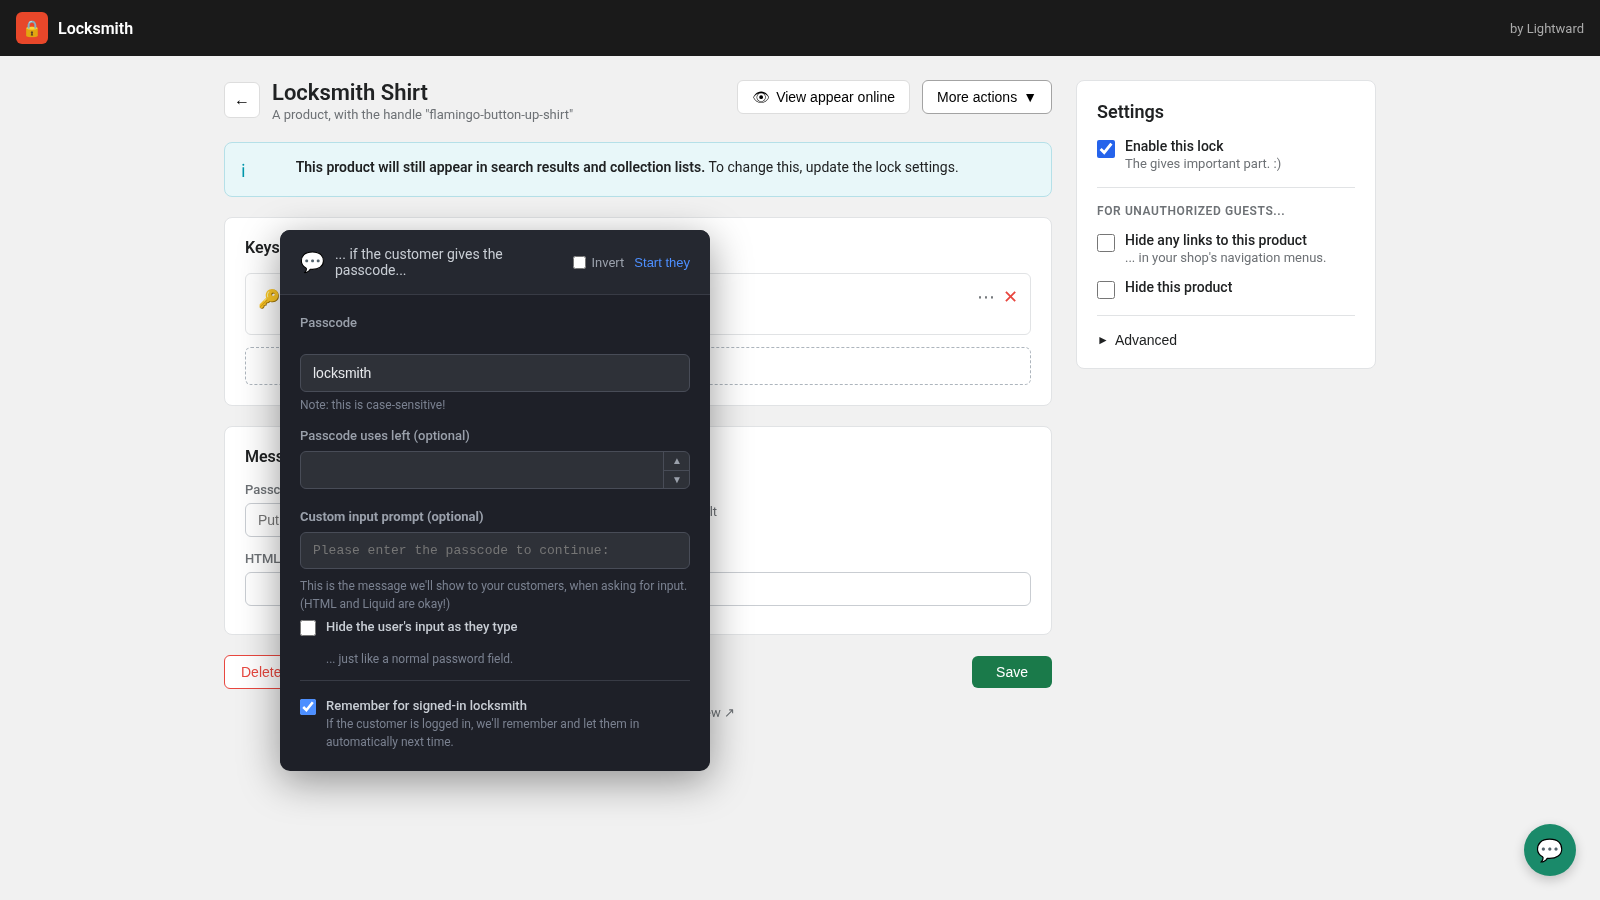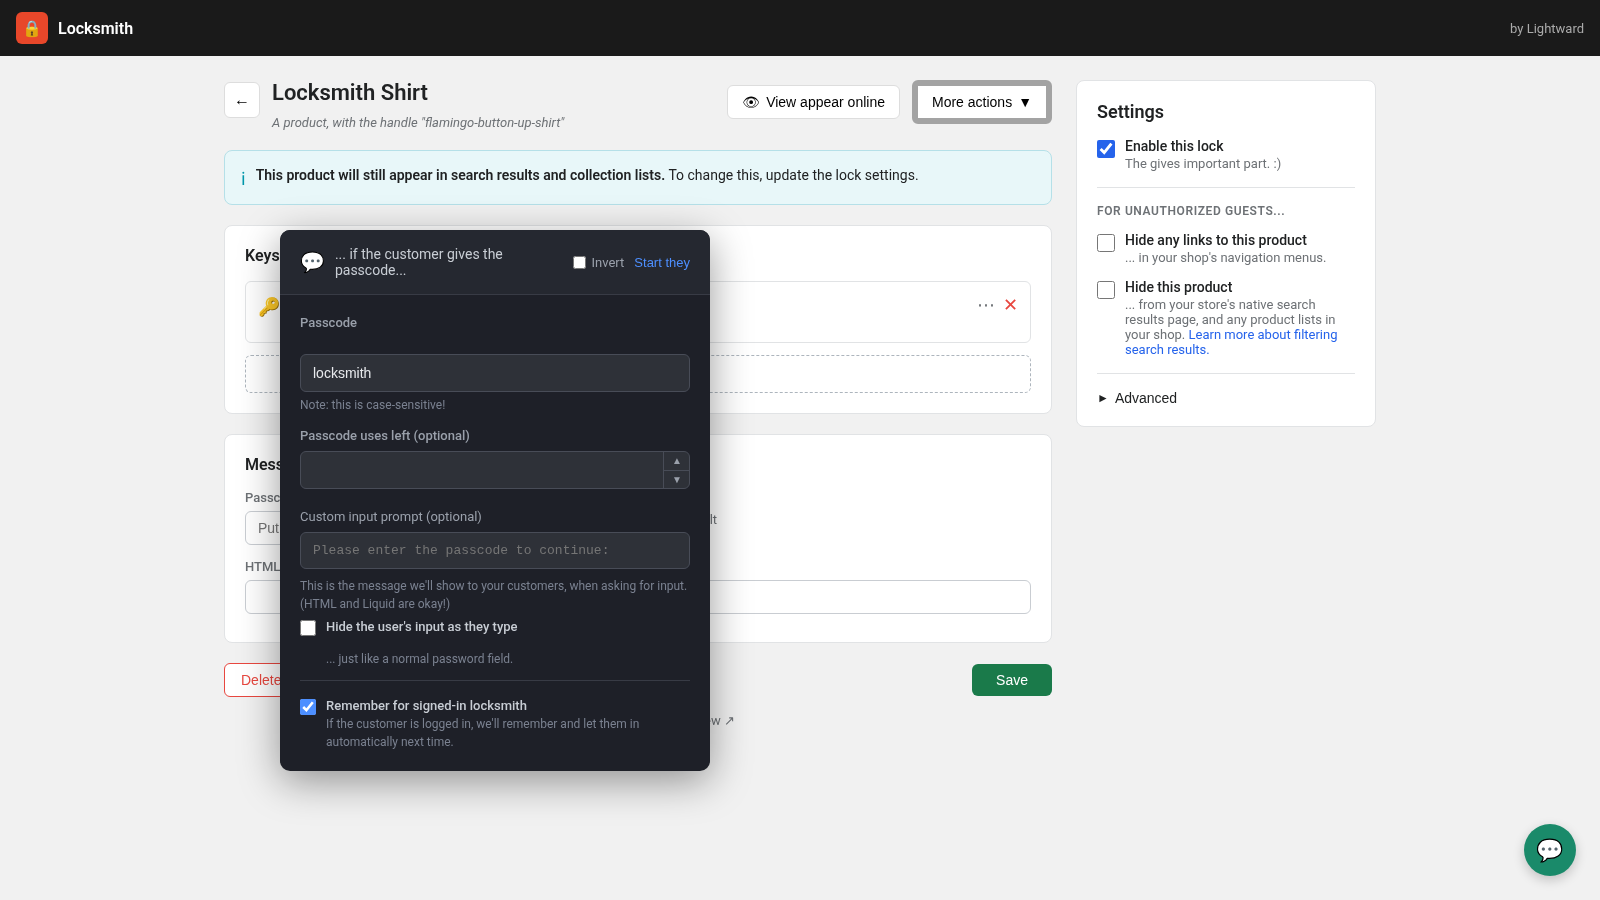--- a/index.html
+++ b/index.html
@@ -86,22 +86,21 @@
       font-size: 16px;
       margin-top: 2px;
     }
     .page-title-group h1 {
       font-size: 22px;
       font-weight: 600;
     }
     .page-subtitle {
       font-size: 13px;
       color: #6d7175;
-      margin-top: 10px;
-      font-style: italic;
+      margin-top: 2px;
     }
     .page-header-actions {
       display: flex;
       align-items: center;
       gap: 12px;
     }
     .btn-view-product {
       display: flex;
       align-items: center;
       gap: 6px;
@@ -110,21 +109,21 @@
       border-radius: 6px;
       padding: 8px 14px;
       cursor: pointer;
       font-size: 14px;
     }
     .btn-more-actions {
       display: flex;
       align-items: center;
       gap: 6px;
       background: white;
-      border: 6px solid #a3a3a3;
+      border: 1px solid #a3a3a3;
       border-radius: 6px;
       padding: 8px 14px;
       cursor: pointer;
       font-size: 14px;
     }
 
     
     .info-banner {
       background: #e8f7f9;
       border: 1px solid #b5e0e8;
@@ -140,20 +139,21 @@
       font-size: 18px;
       margin-top: 1px;
       flex-shrink: 0;
     }
     .info-text strong {
       font-weight: 600;
     }
     .info-text {
       font-size: 14px;
       line-height: 1.5;
+      margin-left: 40px;
     }
 
     
     .card {
       background: white;
       border-radius: 8px;
       border: 1px solid #e1e3e5;
       padding: 20px;
       margin-bottom: 20px;
     }
@@ -495,21 +495,21 @@
       display: flex;
       align-items: center;
       justify-content: center;
     }
     .popup-stepper-btn:first-child {
       border-bottom: 1px solid #484c57;
     }
     .popup-custom-label {
       font-size: 13px;
       color: #9aa0ab;
-      font-weight: 400;
+      font-weight: 700;
       margin-bottom: 8px;
     }
     .popup-custom-input {
       width: 100%;
       background: #2e3138;
       border: 1px solid #484c57;
       border-radius: 6px;
       padding: 10px 12px;
       font-size: 13px;
       color: #e8eaed;
@@ -708,24 +708,20 @@
         <div>
           <label class="checkbox-label" for="hide-links">Hide any links to this product</label>
           <div class="checkbox-desc">... in your shop's navigation menus.</div>
         </div>
       </div>
 
       <div class="checkbox-row">
         <input type="checkbox" id="hide-product" style="">
         <div>
           <label class="checkbox-label" for="hide-product">Hide this product</label>
-          <div class="checkbox-desc">
-            <span>... from your store's native search results page, and any product lists in your shop.</span>
-            <a href="#" class="learn-more-link">Learn more about filtering search results.</a>
-          </div>
         </div>
       </div>
 
       <hr class="settings-divider">
 
       <button class="advanced-toggle">
         <span class="advanced-chevron">►</span>
         <span>Advanced</span>
       </button>
     </div>

